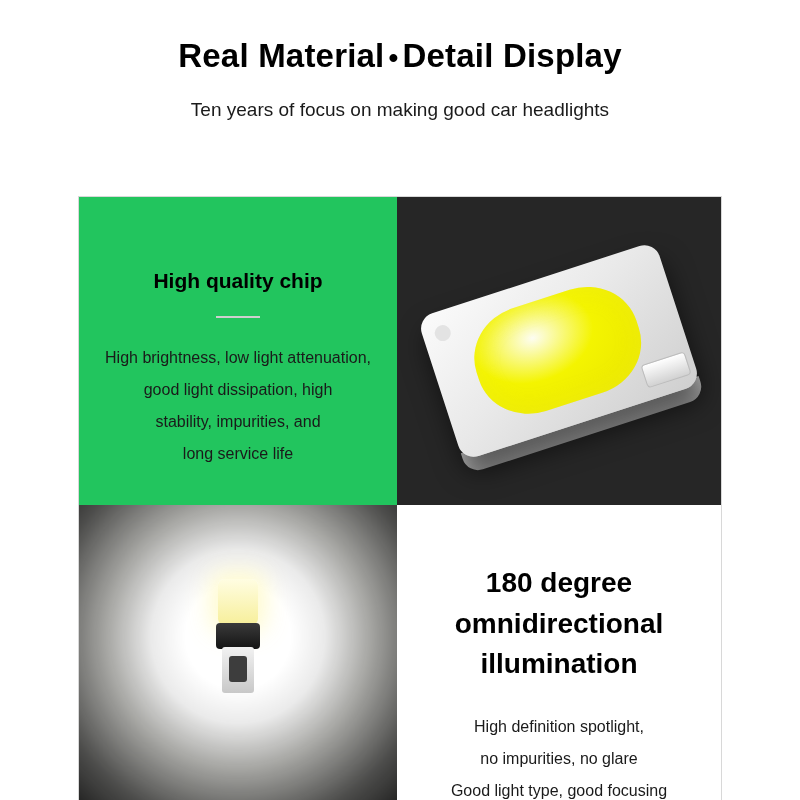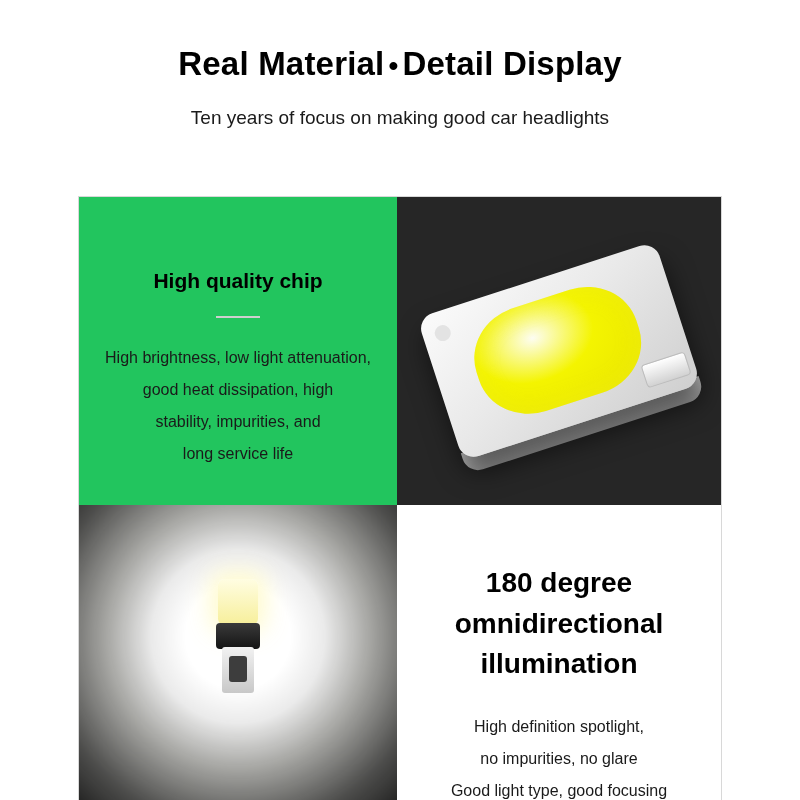--- a/index.html
+++ b/index.html
@@ -23,21 +23,21 @@
   
   .header {
     padding-top: 36px;
     text-align: center;
   }
   .title {
     font-size: 33px;
     font-weight: bold;
     letter-spacing: 0.2px;
     color: #000000;
-    margin: 8px;
+    margin: 0;
     line-height: 1.2;
   }
   .title .dot {
     font-size: 28px;
     vertical-align: middle;
     padding: 0 4px;
   }
   .subtitle {
     font-size: 19px;
     color: #1a1a1a;
@@ -235,21 +235,21 @@
     <p class="subtitle">Ten years of focus on making good car headlights</p>
   </div>
 
   <div class="grid">
 
     <div class="cell cell-text-1">
       <h2 class="cell-heading">High quality chip</h2>
       <div class="divider"></div>
       <p class="cell-body">
         <span>High brightness, low light attenuation,</span><br>
-        <span>good heat dissipation, high</span><br>
+        <span>good light dissipation, high</span><br>
         <span>stability, impurities, and</span><br>
         <span>long service life</span>
       </p>
     </div>
 
     <div class="cell cell-img-chip">
       <div class="chip-wrap">
         <div class="chip-body">
           <div class="chip-notch"></div>
           <div class="chip-phosphor"></div>

